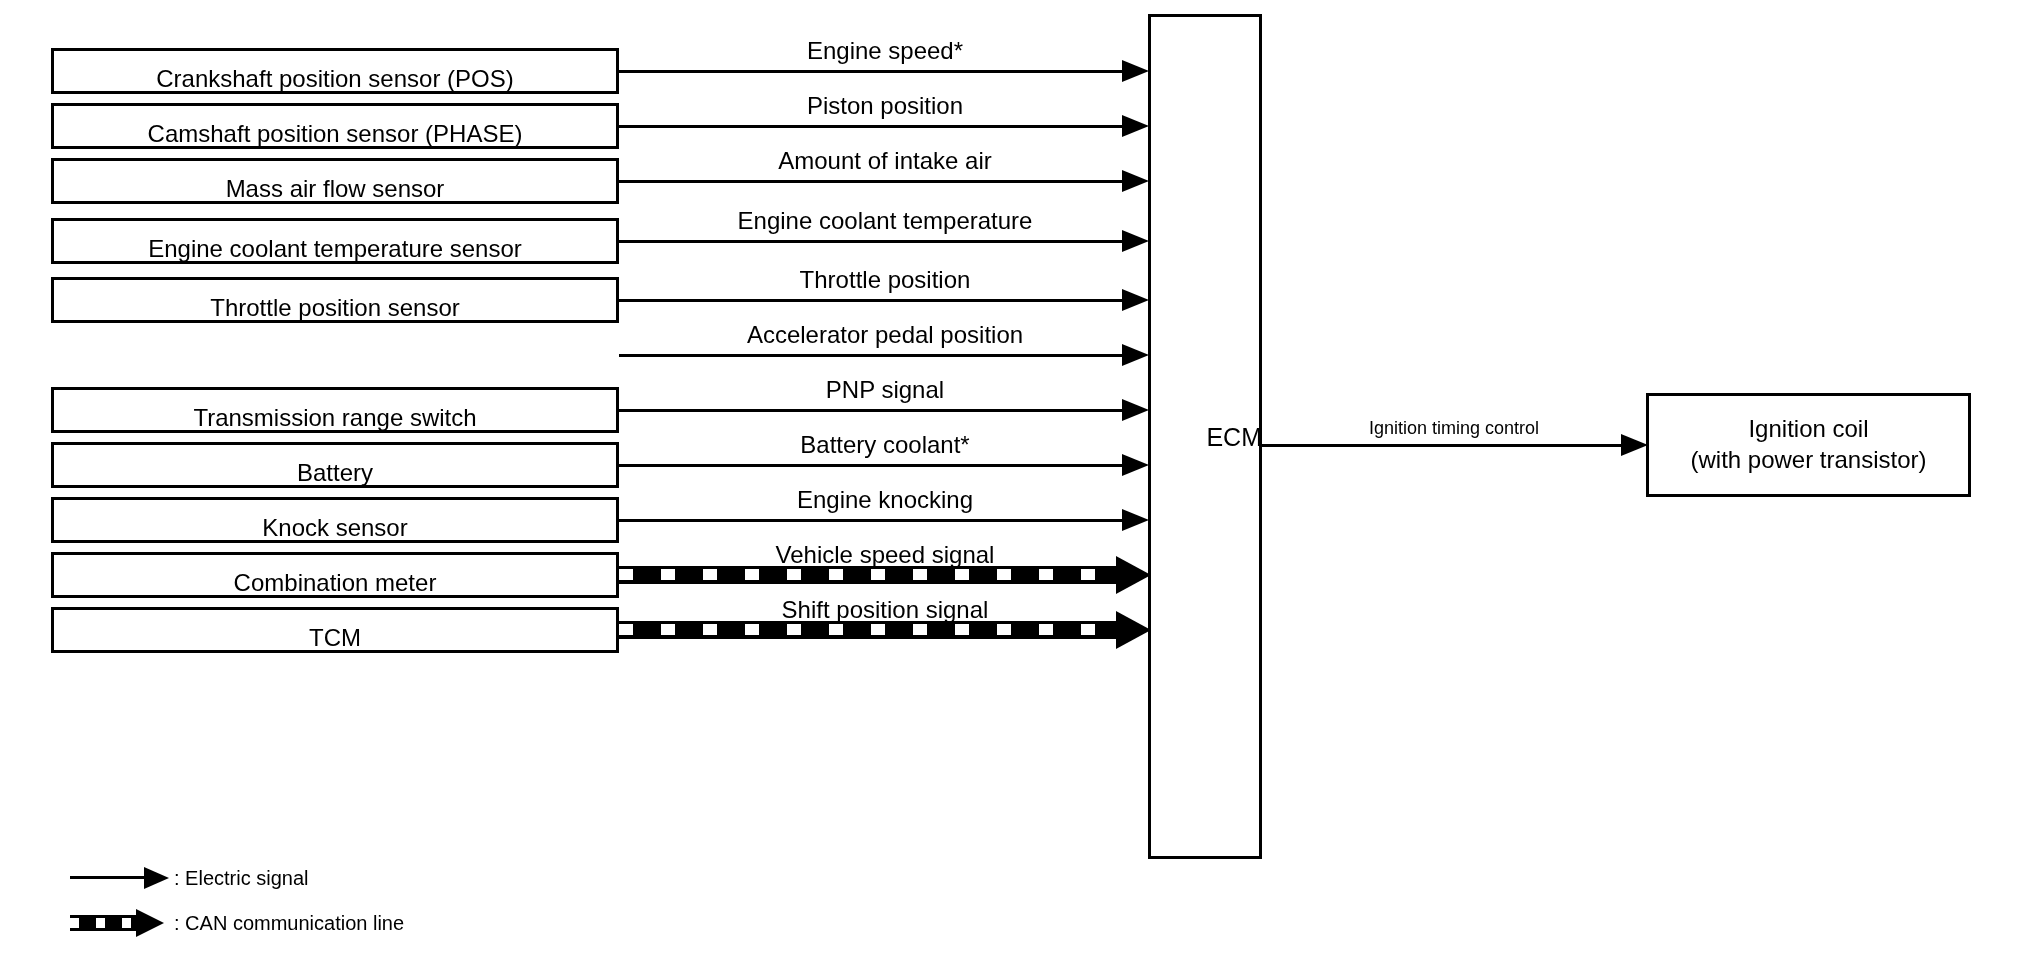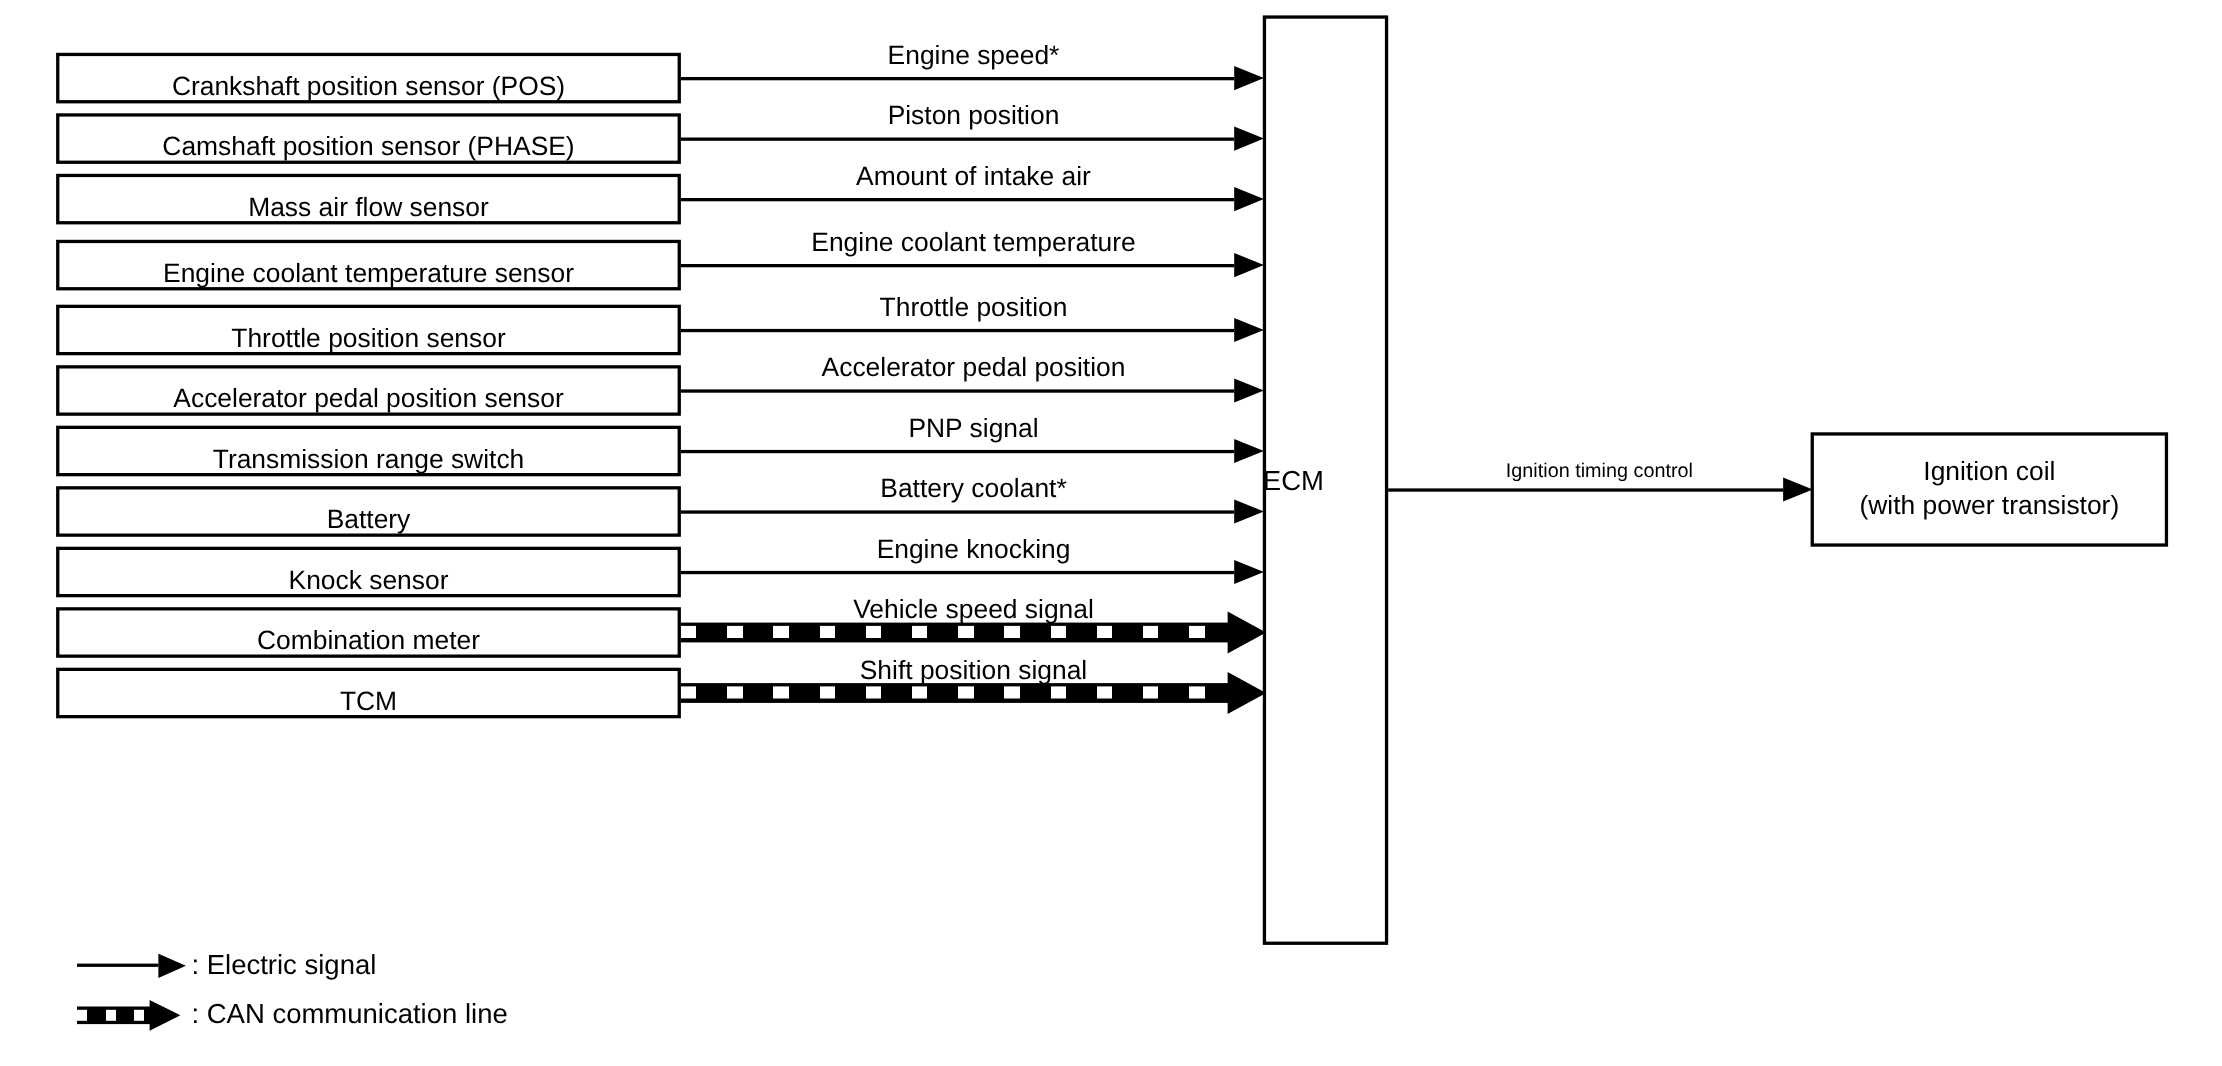--- a/index.html
+++ b/index.html
@@ -47,21 +47,21 @@
     height: 845px;
     box-sizing: border-box;
     border: 3px solid #000000;
     background: #ffffff;
   }
   #ecm-label {
     position: absolute;
     left: 1148px;
     top: 425px;
     width: 114px;
-    text-align: left;
+    text-align: right;
     font-size: 25px;
     line-height: 1;
   }
 
   
   #ignition-coil-box {
     position: absolute;
     left: 1646px;
     top: 393px;
     width: 325px;
@@ -248,21 +248,21 @@
     position: absolute;
     left: 66px;
     top: -1px;
     width: 0;
     height: 0;
     border-top: 14px solid transparent;
     border-bottom: 14px solid transparent;
     border-left: 28px solid #000000;
   }
   .legend-text {
-    font-size: 25px;
+    font-size: 20px;
     line-height: 1;
     white-space: nowrap;
     margin-left: 4px;
   }
 </style>
 </head>
 <body>
 
 <div id="diagram">
 
@@ -287,23 +287,20 @@
     <span class="box-label">Camshaft position sensor (PHASE)</span>
   </div>
   <div class="sensor-box" style="top:158px">
     <span class="box-label">Mass air flow sensor</span>
   </div>
   <div class="sensor-box" style="top:218px">
     <span class="box-label">Engine coolant temperature sensor</span>
   </div>
   <div class="sensor-box" style="top:277px">
     <span class="box-label">Throttle position sensor</span>
-  </div>
-  <div class="sensor-box" style="top:332px">
-    <span class="box-label">Accelerator pedal position sensor</span>
   </div>
   <div class="sensor-box" style="top:387px">
     <span class="box-label">Transmission range switch</span>
   </div>
   <div class="sensor-box" style="top:442px">
     <span class="box-label">Battery</span>
   </div>
   <div class="sensor-box" style="top:497px">
     <span class="box-label">Knock sensor</span>
   </div>

